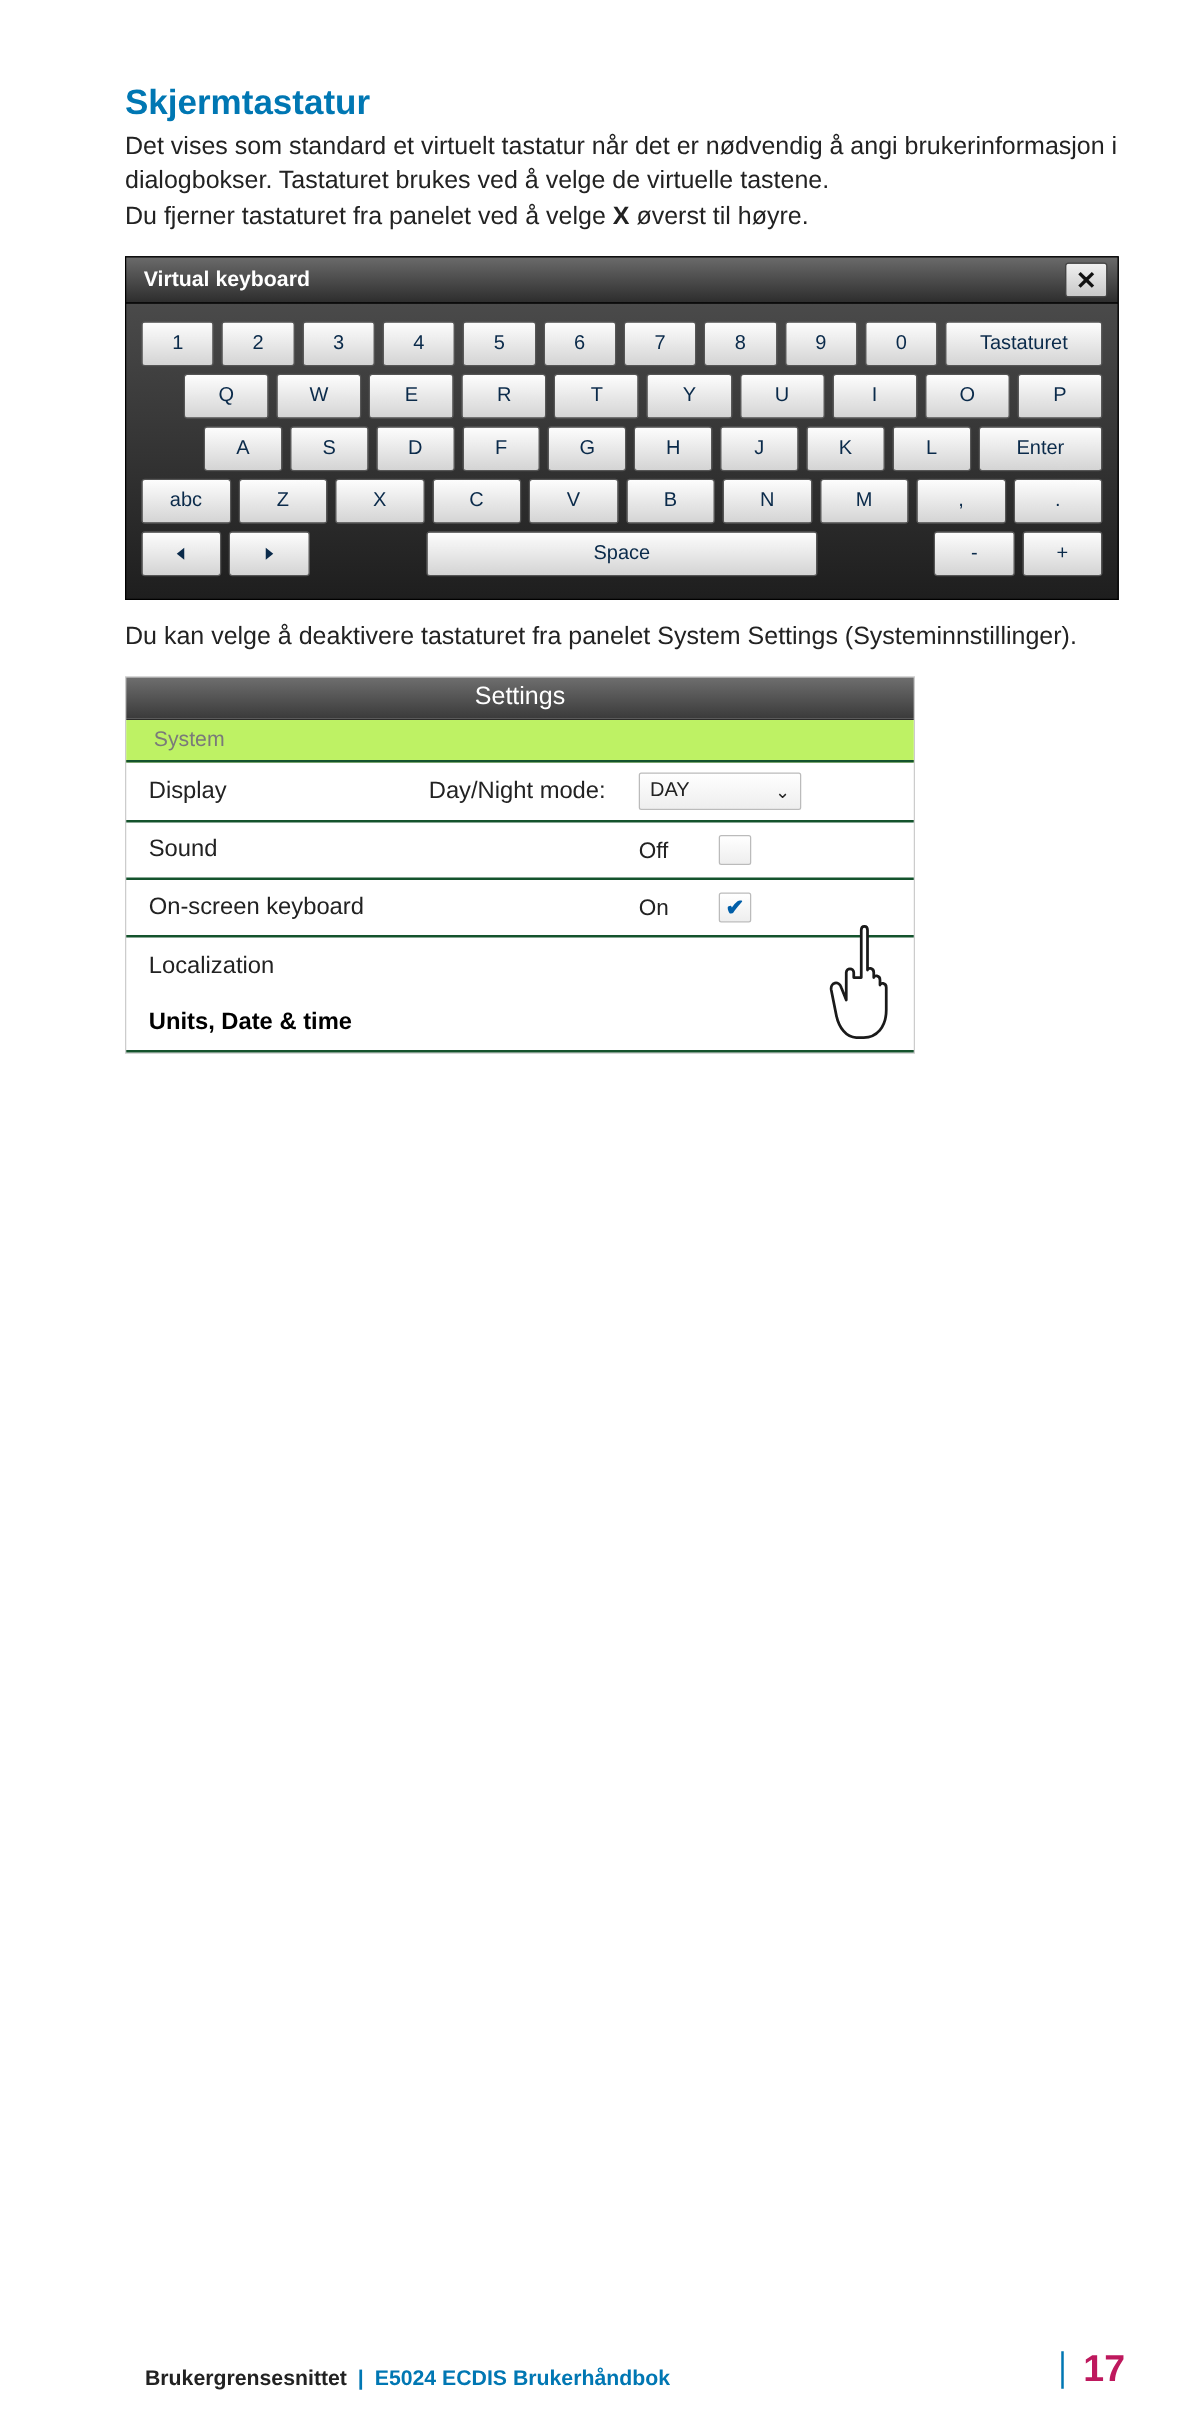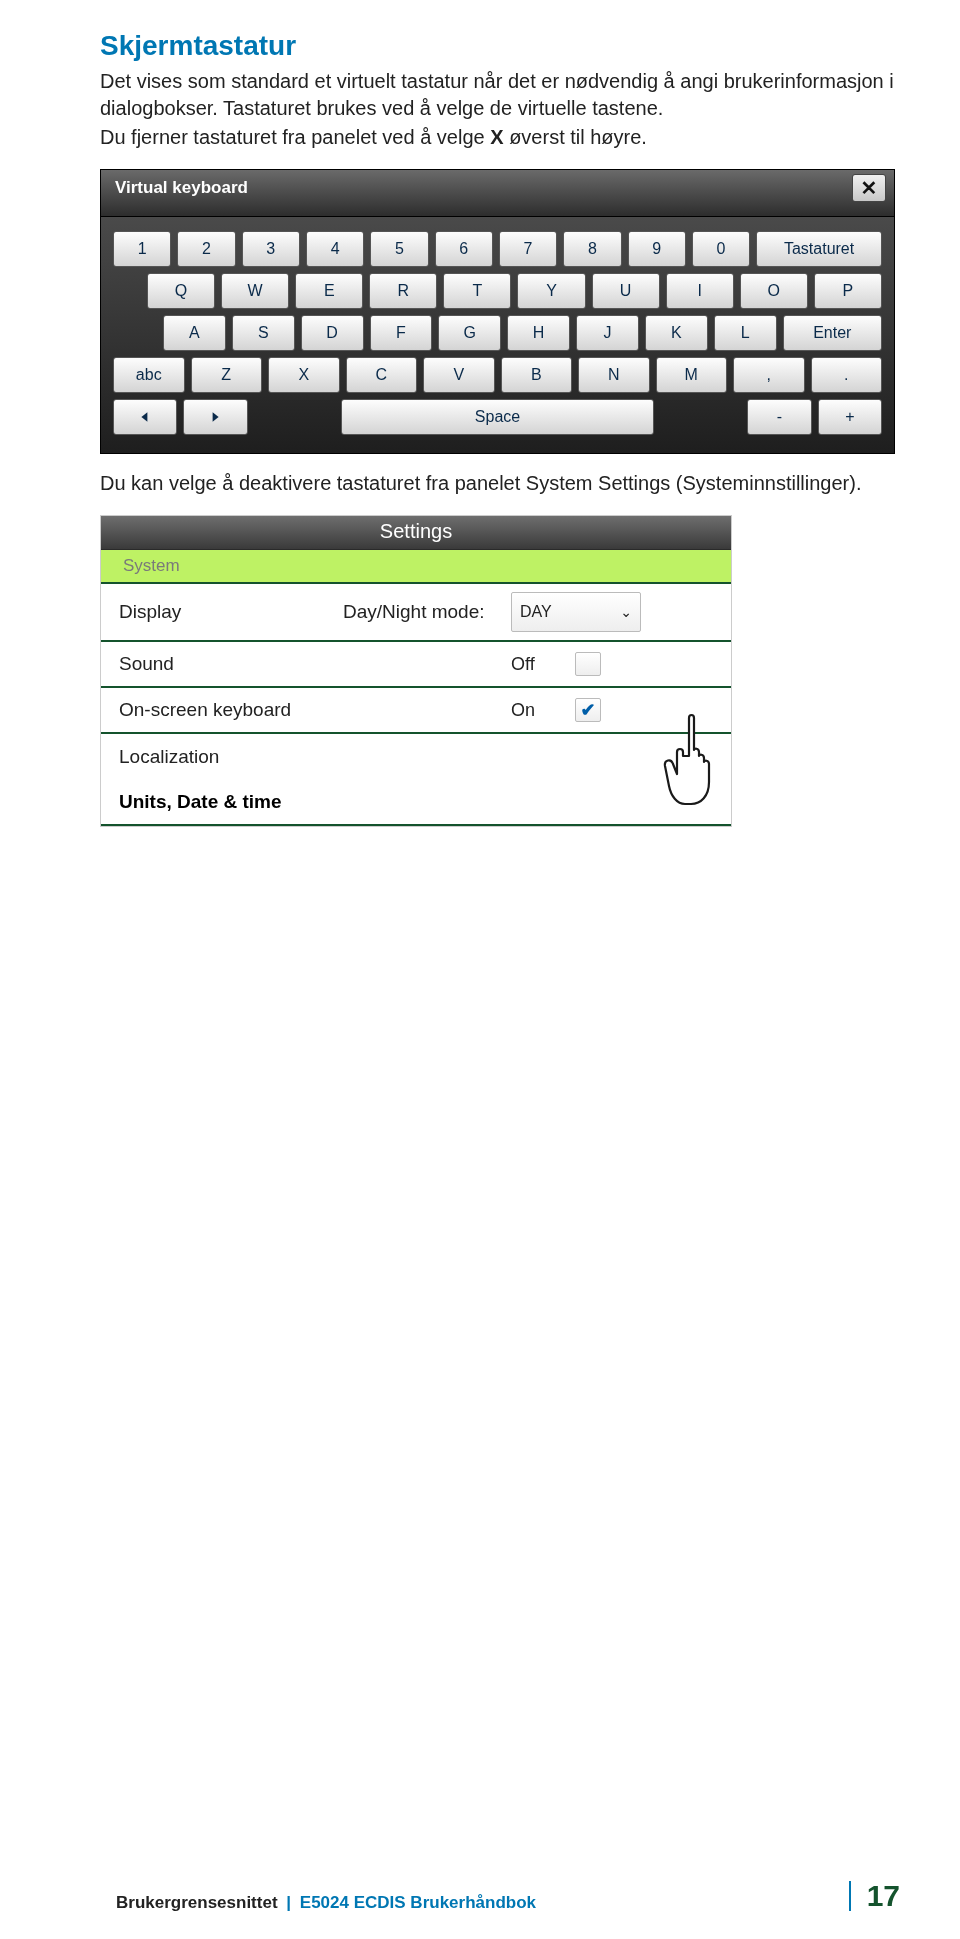--- a/index.html
+++ b/index.html
@@ -12,20 +12,21 @@
     color: #222;
   }
   .page {
     padding: 30px 65px 0 100px;
   }
   h1.section-title {
     color: #0077b3;
     font-size: 28px;
     font-weight: 700;
     margin-bottom: 6px;
+    margin-top: 36px;
   }
   .body-text {
     font-size: 20px;
     line-height: 1.35;
     margin-bottom: 2px;
   }
   .bold-x { font-weight: 700; }
 
   
   .vk-wrap {
@@ -33,21 +34,21 @@
     background: #000;
     border: 1px solid #000;
     width: 100%;
   }
   .vk-titlebar {
     display: flex;
     justify-content: space-between;
     align-items: center;
     background: linear-gradient(#6a6a6a,#2d2d2d);
     color: #fff;
-    padding: 4px 8px 14px 14px;
+    padding: 4px 8px 4px 14px;
     border-bottom: 1px solid #000;
   }
   .vk-titlebar .title {
     font-family: "Segoe UI Semibold", "Segoe UI", Arial, sans-serif;
     font-size: 17px;
     font-weight: 600;
   }
   .vk-close {
     width: 34px; height: 28px;
     background: linear-gradient(#f0f0f0,#c8c8c8);
@@ -122,21 +123,21 @@
   }
   .settings-row.bold { font-weight: 700; color: #000; }
   .col-a { width: 230px; padding-left: 6px; }
   .col-b { width: 168px; }
   .col-c { width: 190px; display: flex; align-items: center; gap: 28px; }
   .dropdown {
     display: flex;
     align-items: center;
     justify-content: space-between;
     width: 130px;
-    height: 40px;
+    height: 30px;
     border: 1px solid #bbb;
     background: linear-gradient(#fff,#eee);
     padding: 0 8px;
     font-size: 16px;
     border-radius: 2px;
   }
   .dropdown .caret { font-size: 14px; color: #222; }
   .checkbox {
     width: 26px; height: 24px;
     border: 1px solid #bbb;
@@ -174,21 +175,21 @@
   }
   .footer .left { font-weight: 700; color: #222; }
   .footer .left .blue { color: #0077b3; font-weight: 700; }
   .footer .sep { color: #0077b3; padding: 0 4px; }
   .footer .right {
     display: flex; align-items: center; gap: 16px;
   }
   .footer .vrule {
     width: 2px; height: 30px; background: #0077b3;
   }
-  .footer .pnum { font-size: 30px; font-weight: 700; color: #14532d; }
+  .footer .pnum { font-size: 30px; font-weight: 700; color: #be185d; }
 </style>
 </head>
 <body>
 
 <div class="page">
 
   <h1 class="section-title">Skjermtastatur</h1>
   <p class="body-text">Det vises som standard et virtuelt tastatur når det er nødvendig å angi brukerinformasjon i dialogbokser. Tastaturet brukes ved å velge de virtuelle tastene.</p>
   <p class="body-text">
     <span>Du fjerner tastaturet fra panelet ved å velge </span><span class="bold-x">X</span><span> øverst til høyre.</span>

